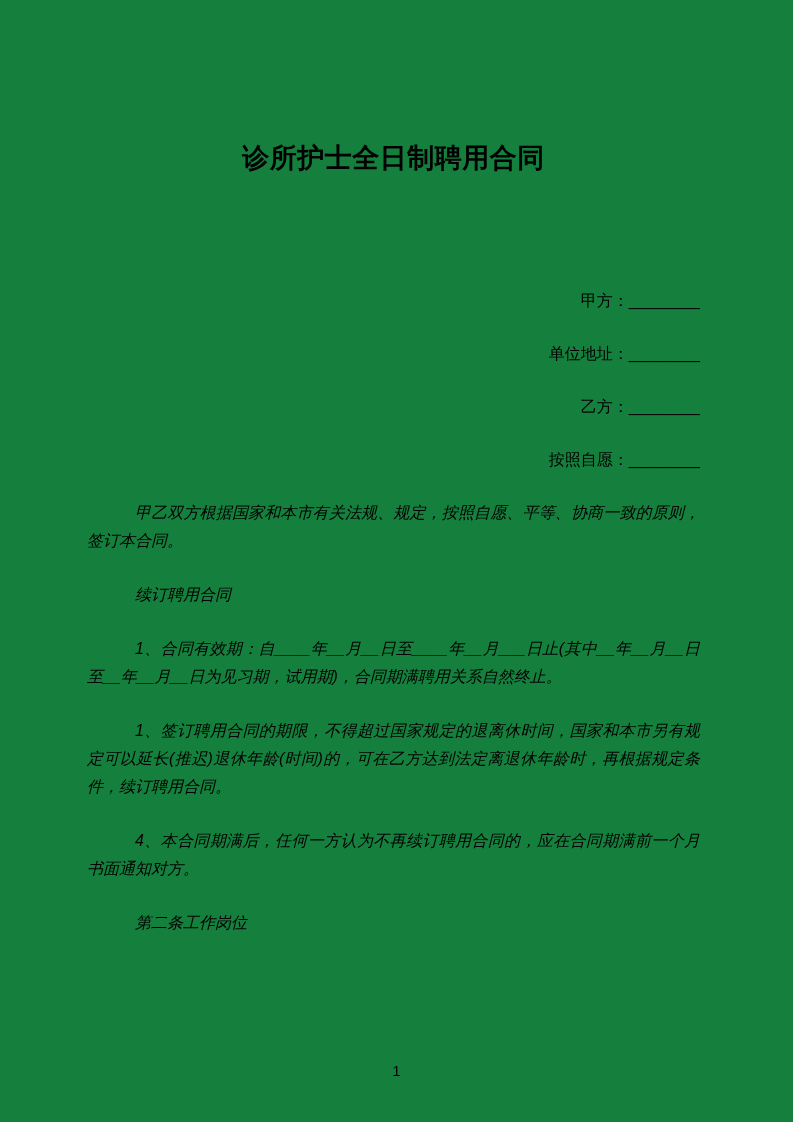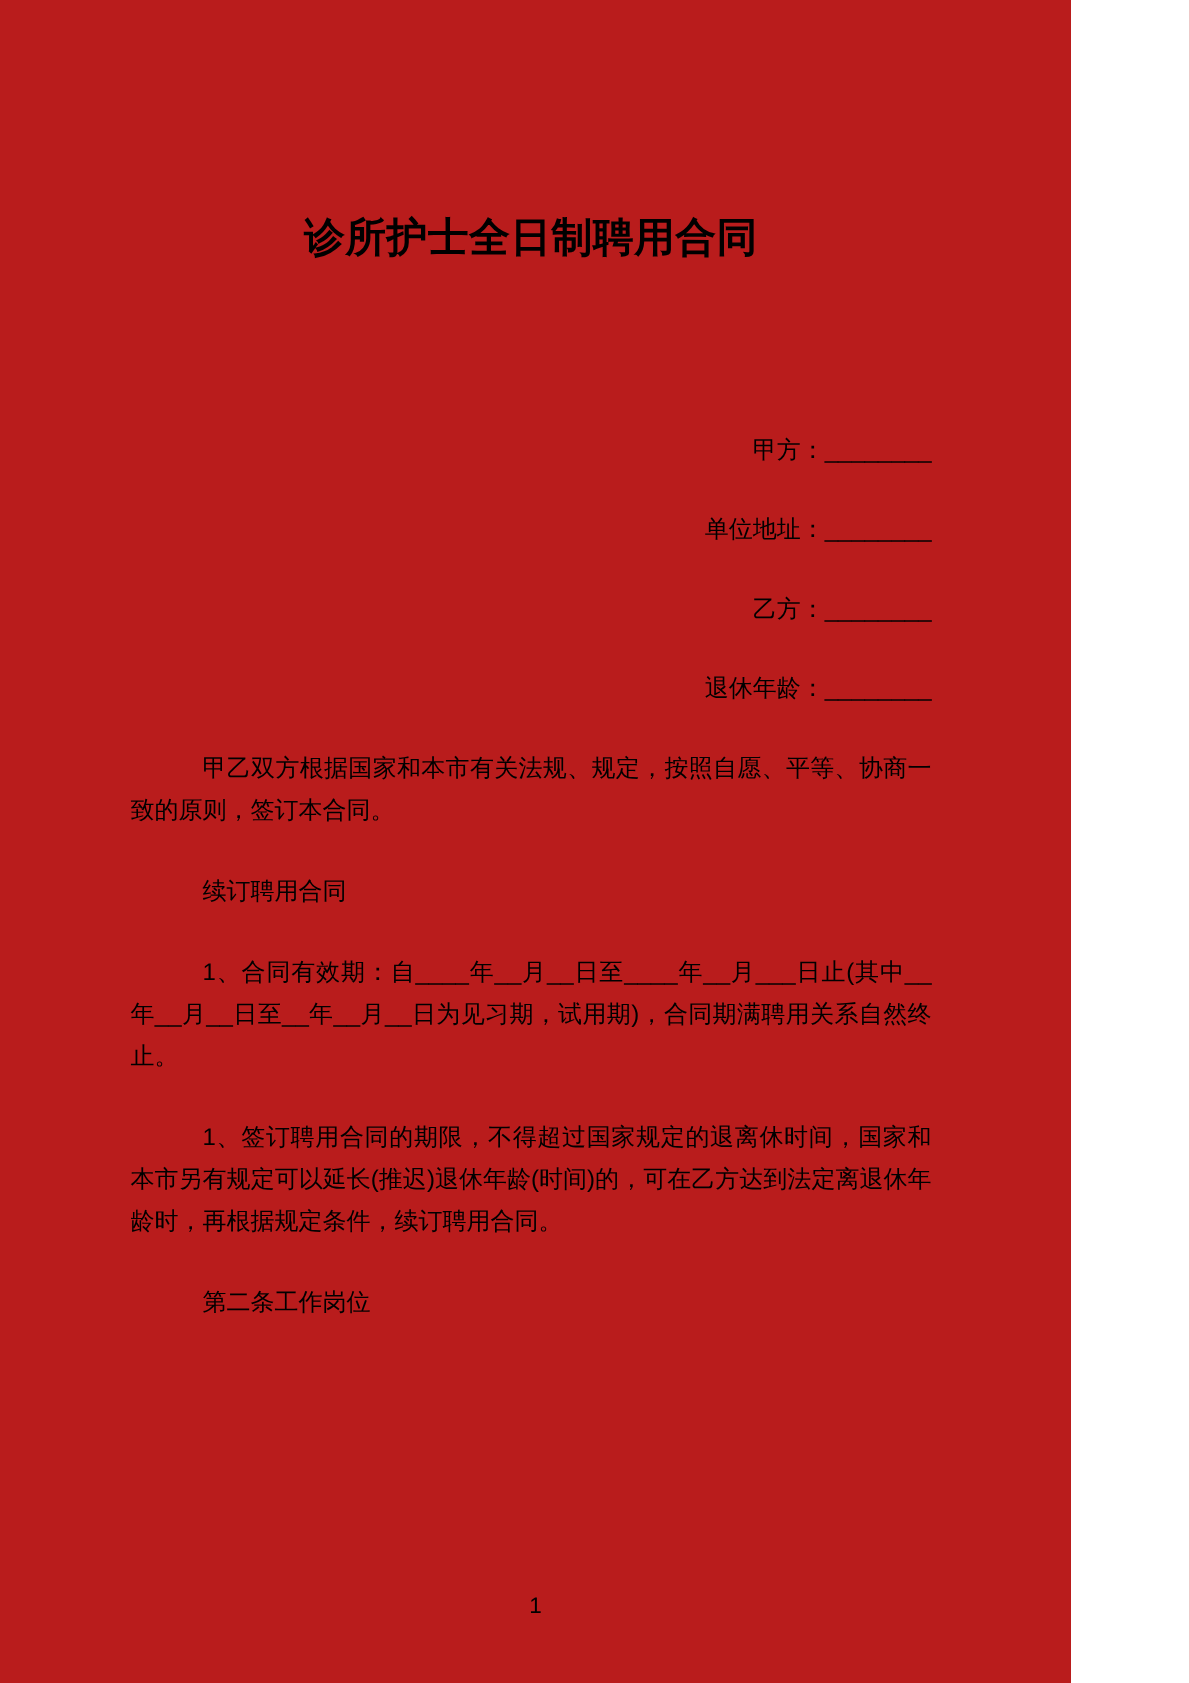--- a/index.html
+++ b/index.html
@@ -2,24 +2,24 @@
 <html><head>
 <meta charset="utf-8">
 <style>
   * { box-sizing: border-box; }
   html, body {
     margin: 0;
     padding: 0;
     background: #ffffff;
   }
   .page {
-    width: 714px;
+    width: 793px;
     height: 1122px;
     position: relative;
-    background: #b91c1c;
+    background: #15803d;
     color: #000000;
     font-family: "Liberation Sans", "DejaVu Sans", sans-serif;
     padding: 143px 93px 0 87px;
     overflow: hidden;
   }
   .doc-title {
     margin: 0 0 114px 0;
     font-size: 27px;
     line-height: 30px;
     font-weight: 700;
@@ -33,20 +33,21 @@
     padding-left: 48px;
     white-space: nowrap;
     text-align: right;
   }
   .para {
     margin: 0 0 26px 0;
     font-size: 16px;
     line-height: 28px;
     text-indent: 48px;
     text-align: justify;
+    font-style: italic;
   }
   .page-number {
     position: absolute;
     left: 0;
     bottom: 42px;
     width: 100%;
     text-align: center;
     font-size: 15px;
     line-height: 18px;
   }
@@ -57,29 +58,30 @@
 <div class="page">
 
   <h1 class="doc-title">诊所护士全日制聘用合同</h1>
 
   <p class="field"><span>甲方：</span><span>________</span></p>
 
   <p class="field"><span>单位地址：</span><span>________</span></p>
 
   <p class="field"><span>乙方：</span><span>________</span></p>
 
-  <p class="field"><span>退休年龄：</span><span>________</span></p>
+  <p class="field"><span>按照自愿：</span><span>________</span></p>
 
   <p class="para">甲乙双方根据国家和本市有关法规、规定，按照自愿、平等、协商一致的原则，签订本合同。</p>
 
   <p class="para">续订聘用合同</p>
 
   <p class="para">1、合同有效期：自____年__月__日至____年__月___日止(其中__年__月__日至__年__月__日为见习期，试用期)，合同期满聘用关系自然终止。</p>
 
 
   <p class="para">1、签订聘用合同的期限，不得超过国家规定的退离休时间，国家和本市另有规定可以延长(推迟)退休年龄(时间)的，可在乙方达到法定离退休年龄时，再根据规定条件，续订聘用合同。</p>
 
+  <p class="para">4、本合同期满后，任何一方认为不再续订聘用合同的，应在合同期满前一个月书面通知对方。</p>
 
   <p class="para">第二条工作岗位</p>
 
   <div class="page-number">1</div>
 
 </div>
 
 </body></html>

